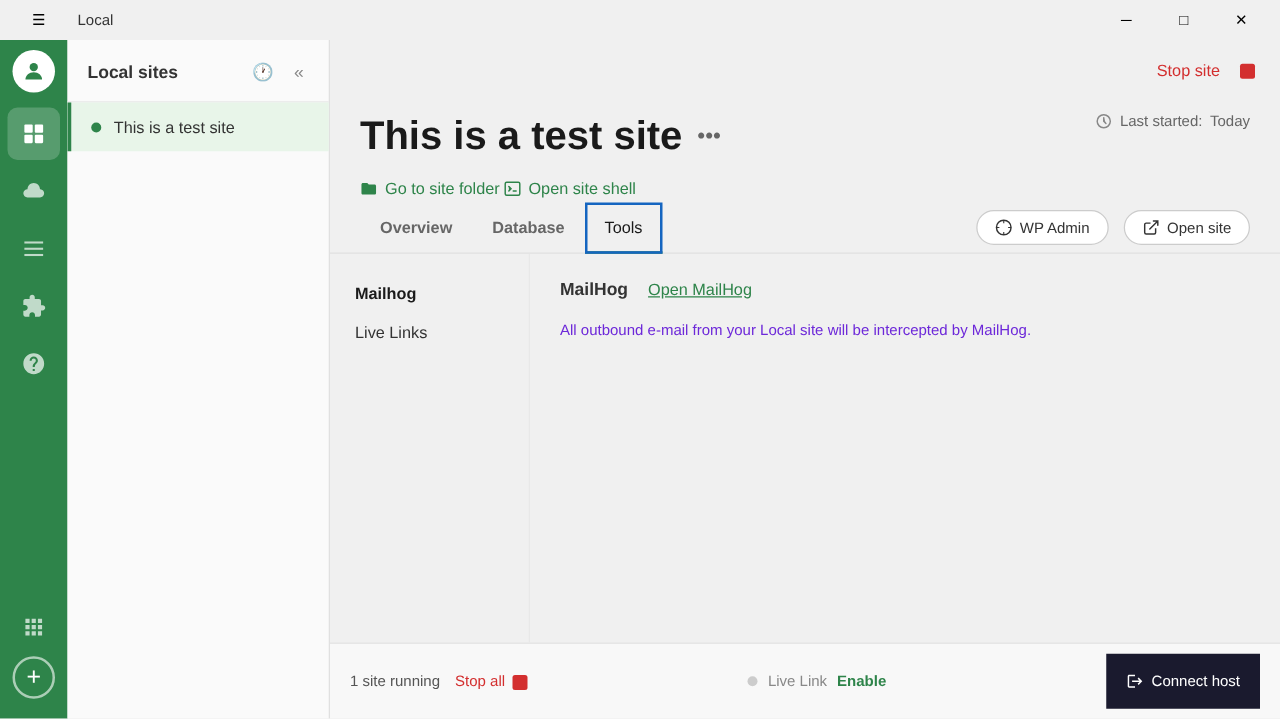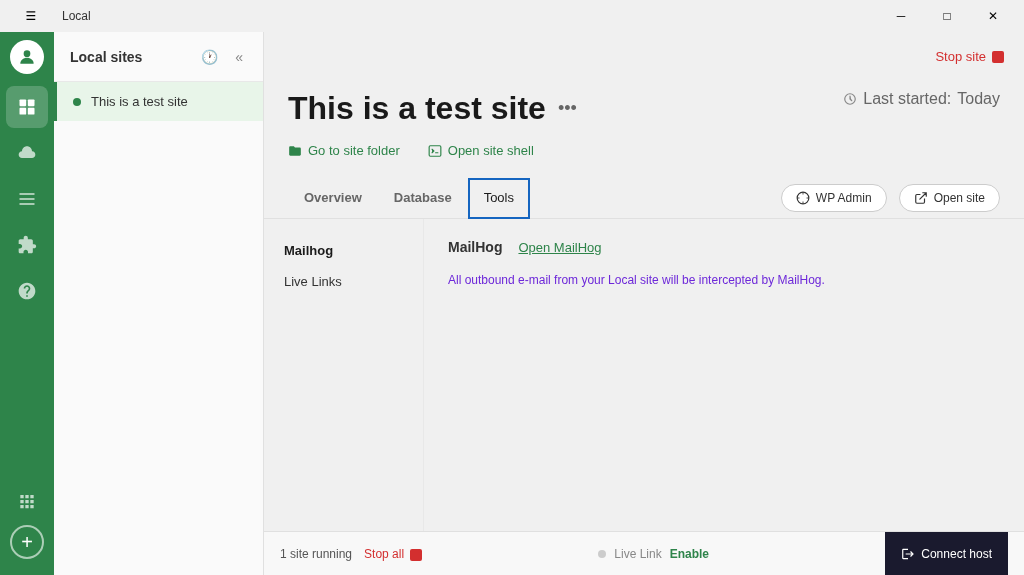--- a/index.html
+++ b/index.html
@@ -64,29 +64,29 @@
     }
     .site-dot { width: 8px; height: 8px; border-radius: 50%; background: #2e844a; flex-shrink: 0; }
     .site-name { font-size: 13px; color: #333; }
 
     
     .main-topbar {
       height: 50px; display: flex; align-items: center; justify-content: flex-end;
       padding: 0 20px; border-bottom: 1px solid #f0f0f0; flex-shrink: 0;
     }
     .stop-site-btn {
-      display: flex; align-items: center; gap: 6px; background: none; border: none;
+      display: flex; align-items: center; gap: 16px; background: none; border: none;
       cursor: pointer; color: #d32f2f; font-size: 13px; font-weight: 500;
     }
     .stop-square { width: 12px; height: 12px; background: #d32f2f; border-radius: 2px; }
     .site-title-row { display: flex; align-items: center; gap: 12px; margin-bottom: 12px; }
     .site-title { font-size: 32px; font-weight: 700; color: #1a1a1a; }
     .site-more-btn { background: none; border: none; cursor: pointer; color: #666; font-size: 18px; }
 
-    .site-actions { display: flex; gap: 28px; margin-bottom: 16px; }
+    .site-actions { display: flex; gap: 3px; margin-bottom: 0; }
     .site-action-link {
       display: flex; align-items: center; gap: 6px; font-size: 13px;
       color: #2e844a; cursor: pointer; text-decoration: none; background: none; border: none; padding: 4px 0;
     }
     .tab {
       padding: 12px 16px; font-size: 13px; color: #666; cursor: pointer;
       border-bottom: 2px solid transparent; margin-bottom: -1px; font-weight: bold;
     }
     .tab.active {
       color: #1a1a1a; border-bottom: 2px solid #2e844a; font-weight: 500;
@@ -116,34 +116,34 @@
     
     .site-right-buttons { display: flex; align-items: center; gap: 12px; }
     .wp-admin-btn, .open-site-btn {
       display: flex; align-items: center; gap: 6px; padding: 6px 14px;
       border-radius: 20px; font-size: 12px; cursor: pointer; font-weight: 500;
     }
     .wp-admin-btn { background: white; border: 1.5px solid #ccc; color: #333; }
     .open-site-btn { background: white; border: 1.5px solid #ccc; color: #333; }
 
     
-    .last-started { display: flex; align-items: center; gap: 6px; font-size: 16px; color: #666; }
+    .last-started { display: flex; align-items: center; gap: 6px; font-size: 12px; color: #666; }
 
     
     .site-header-right { display: flex; align-items: center; gap: 16px; }
 
     
     .site-title-full-row {
       display: flex; align-items: flex-start; justify-content: space-between;
       padding: 0 24px; margin-top: 8px; flex-shrink: 0;
     }
 
     
     .status-bar {
-      height: 44px; background: #f8f8f8; border-top: 1px solid #e0e0e0;
+      height: 61px; background: #f8f8f8; border-top: 1px solid #e0e0e0;
       display: flex; align-items: center; justify-content: space-between;
       padding: 0 16px; flex-shrink: 0;
     }
     .status-left { display: flex; align-items: center; gap: 12px; }
     .running-count { font-size: 12px; color: #555; }
     .stop-all-btn {
       display: flex; align-items: flex-end; gap: 6px; background: none;
       border: none; cursor: pointer; font-size: 12px; color: #d32f2f; font-weight: 500;
     }
     .status-middle { display: flex; align-items: center; gap: 8px; }

